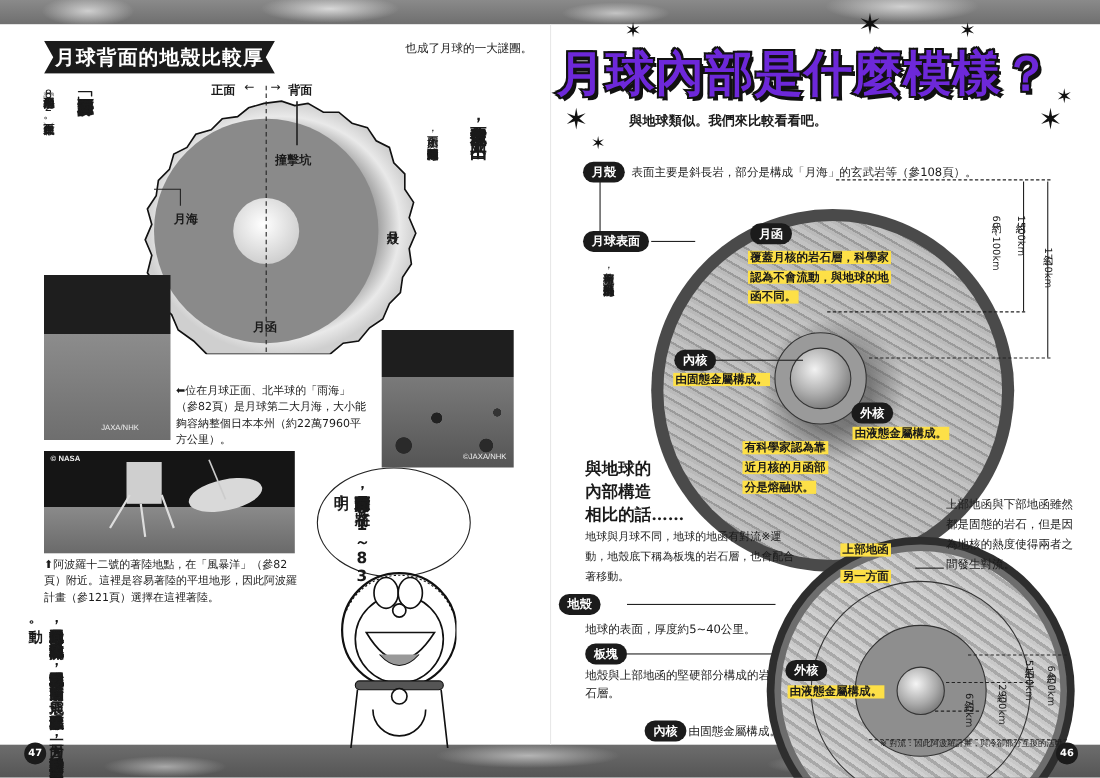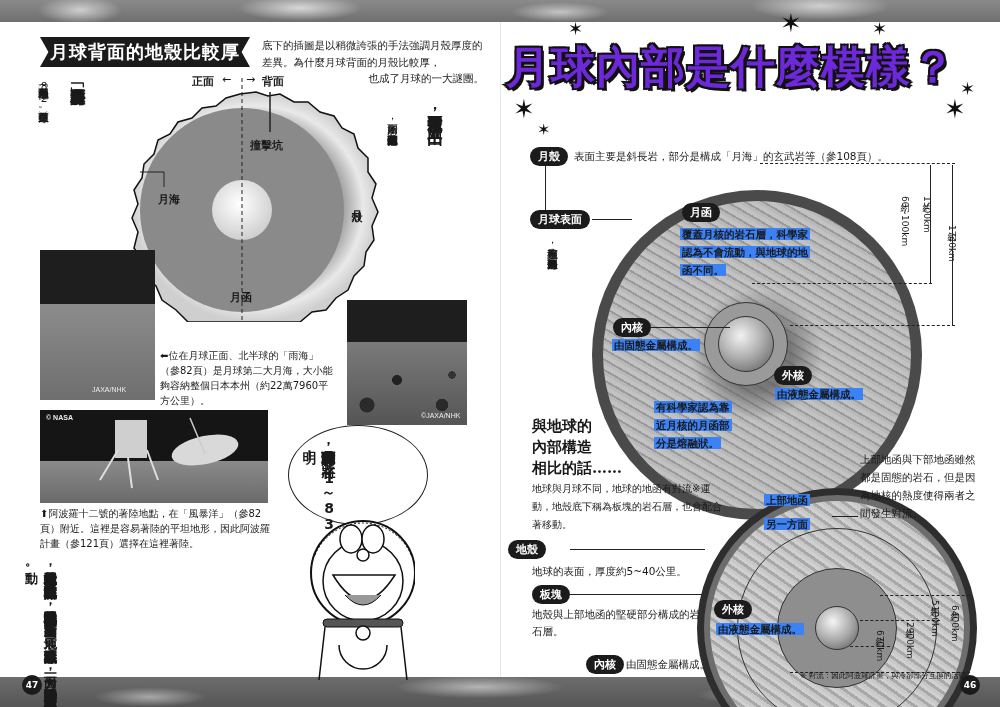--- a/index.html
+++ b/index.html
@@ -77,21 +77,21 @@
     paint-order: stroke fill;
     text-shadow: 3px 3px 0 #111, -2px -2px 0 #111, 2px -2px 0 #111, -2px 2px 0 #111;
   }
   .star { position: absolute; color: #111; line-height: 1; }
 
   .lead { left: 572px; top: 100px; font-size: 12px; line-height: 21px; font-weight: bold; }
 
   .pill { position: absolute; background: #1b1b1b; color: #fff; font-weight: bold; font-size: 11px; padding: 2px 8px; border-radius: 10px; white-space: nowrap; }
   .pill-text { position: absolute; font-size: 10.5px; white-space: nowrap; }
   .pill-text-box { position: absolute; font-size: 10.5px; font-weight: bold; line-height: 18px; }
-  .pill-text-box span { background: #3b82f6; padding: 0 2px; }
+  .pill-text-box span { background: #fde047; padding: 0 2px; }
 
   .moon-big { left: 592px; top: 190px; width: 330px; height: 330px; border-radius: 50%;
     background: #4a4a4a; }
   .moon-big .mantle { position: absolute; left: 11px; top: 11px; width: 308px; height: 308px; border-radius: 50%;
     background:
       radial-gradient(circle at 50% 50%, rgba(90,90,90,0.7) 0 16%, transparent 30%),
       repeating-linear-gradient(30deg, #b9b9b9 0 3px, #9a9a9a 3px 5px, #c2c2c2 5px 9px),
       #aaa; }
   .moon-big .outer { position: absolute; left: 112px; top: 112px; width: 84px; height: 84px; border-radius: 50%; border: 1px solid #333; background: #9a9a9a; }
   .moon-big .inner { position: absolute; left: 126px; top: 126px; width: 56px; height: 56px; border-radius: 50%; border: 1px solid #333;
@@ -119,21 +119,20 @@
 </style>
 </head>
 <body>
 
 <div class="moon-band band-top"></div>
 <div class="moon-band band-bottom"></div>
 <div class="page-divider"></div>
 
 <div class="banner">月球背面的地殼比較厚</div>
 <div class="abs intro-text">
-  <span>底下的插圖是以稍微誇張的手法強調月殼厚度的差異。為什麼月球背面的月殼比較厚，</span>
   <span class="last">也成了月球的一大謎團。</span>
 </div>
 
 <div class="abs vtext left-head">正面有許多平坦的「月海」</div>
 <div class="abs vtext left-sub">稱為「月海」的平坦地形（參82頁）集中在月球正面。</div>
 <div class="abs vtext right-head">背面撞擊坑很多，凹凸不平</div>
 <div class="abs vtext right-sub">如下圖所示，月球背面的特徵是高低差明顯的地形。</div>
 
 <div class="abs diagram-left">
   <svg width="260" height="250" viewBox="0 0 260 250">
@@ -211,20 +210,21 @@
 <span class="star" style="left:780px;top:10px;font-size:26px;">✶</span>
 <span class="star" style="left:872px;top:20px;font-size:18px;">✶</span>
 <span class="star" style="left:513px;top:96px;font-size:26px;">✶</span>
 <span class="star" style="left:537px;top:122px;font-size:16px;">✶</span>
 <span class="star" style="left:960px;top:80px;font-size:18px;">✶</span>
 <span class="star" style="left:944px;top:96px;font-size:26px;">✶</span>
 
 <div class="abs main-title">月球內部是什麼模樣？</div>
 
 <div class="abs lead">
+  <div>與地球類似。我們來比較看看吧。</div>
 </div>
 
 <span class="pill" style="left:530px;top:147px;">月殼</span>
 <span class="pill-text" style="left:574px;top:150px;">表面主要是斜長岩，部分是構成「月海」的玄武岩等（參108頁）。</span>
 <div class="line-v" style="left:545px;top:165px;height:45px;"></div>
 
 <span class="pill" style="left:530px;top:210px;">月球表面</span>
 <div class="line-h" style="left:592px;top:219px;width:40px;"></div>
 <div class="abs vtext" style="left:545px;top:240px;height:140px;font-size:10.5px;line-height:15px;">遍布著撞擊坑，以及稱為「月海」的平坦部分。</div>
 
@@ -241,21 +241,21 @@
   <div><span>函不同。</span></div>
 </div>
 
 <span class="pill" style="left:613px;top:318px;">內核</span>
 <div class="line-h" style="left:650px;top:327px;width:80px;"></div>
 <div class="pill-text-box" style="left:612px;top:336px;"><span>由固態金屬構成。</span></div>
 
 <span class="pill" style="left:774px;top:366px;">外核</span>
 <div class="pill-text-box" style="left:775px;top:385px;"><span>由液態金屬構成。</span></div>
 
-<div class="pill-text-box" style="left:654px;top:398px;">
+<div class="pill-text-box" style="left:675px;top:398px;">
   <div><span>有科學家認為靠</span></div>
   <div><span>近月核的月函部</span></div>
   <div><span>分是熔融狀。</span></div>
 </div>
 
 <div class="dash-h" style="left:760px;top:163px;width:195px;"></div>
 <div class="dash-h" style="left:752px;top:283px;width:180px;"></div>
 <div class="dash-h" style="left:790px;top:325px;width:165px;"></div>
 <span class="dim" style="left:898px;top:196px;">約60~100km</span>
 <span class="dim" style="left:920px;top:196px;">約1500km</span>

